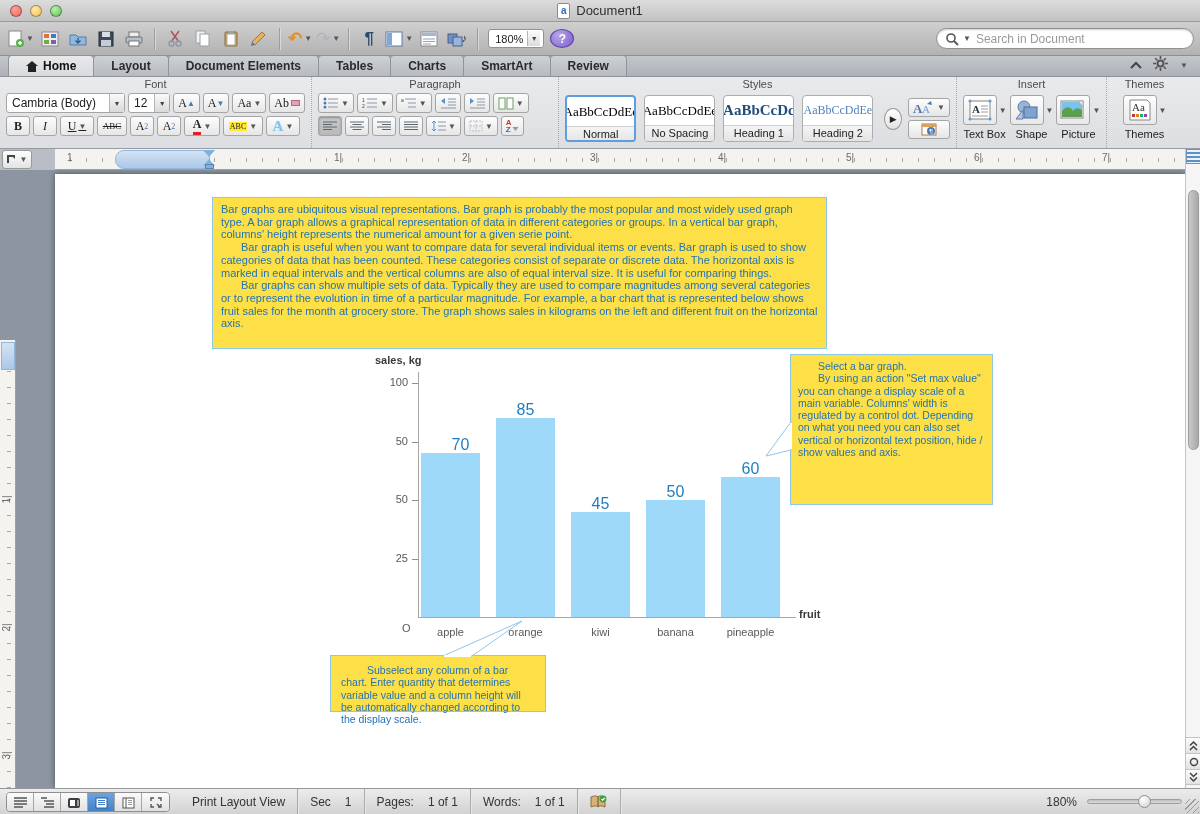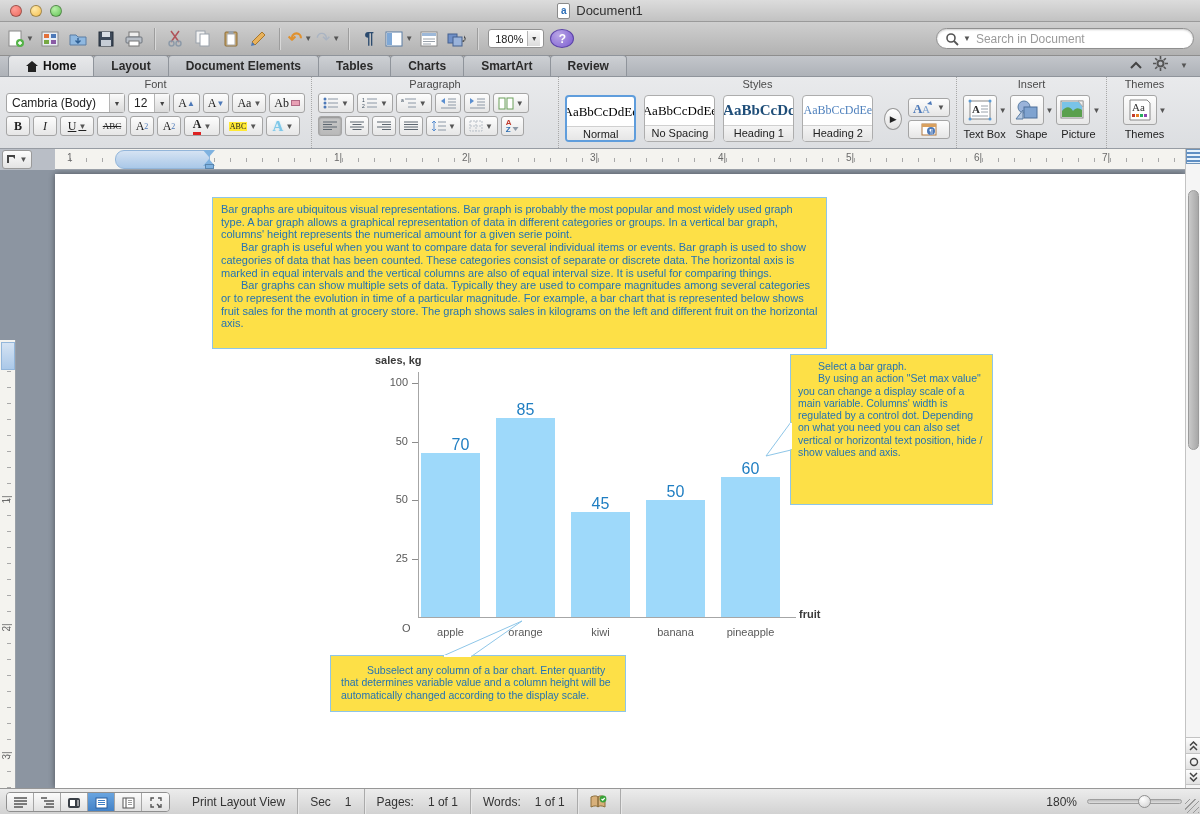--- a/index.html
+++ b/index.html
@@ -90,21 +90,21 @@
   .ind-sq { position:absolute; left:150px; top:15px; width:9px; height:5px; background:#7fb2e0; border:1px solid #5a85ad; }
 
   
   .docarea { position:absolute; left:0; top:170px; width:1185px; height:618px; background:#8C95A1; overflow:hidden; }
   .page { position:absolute; left:55px; top:4px; width:1130px; height:614px; background:#fff; box-shadow:0 0 6px rgba(0,0,0,.45); }
   .bluebox { position:absolute; border:1px solid #8ec6e8; color:#2473b4; background:#fde047; }
   .intro { left:157px; top:23px; width:615px; height:152px; padding:5px 8px; font-size:11px; line-height:12.7px; overflow:hidden; }
   .intro p.ind, .co p.ind { text-indent:20px; }
   .co { font-size:10.5px; line-height:12.3px; }
   .callout-right { left:735px; top:180px; width:203px; height:151px; padding:5px 7px; }
-  .callout-bottom { left:275px; top:481px; width:296px; height:57px; padding:8px 12px 6px 10px; text-indent:26px; }
+  .callout-bottom { left:275px; top:481px; width:216px; height:57px; padding:8px 12px 6px 10px; text-indent:26px; }
   .axis { position:absolute; background:#a6a6a6; }
   .chart-lab { position:absolute; font-size:11px; font-weight:bold; color:#3a3a3a; white-space:nowrap; }
   .ytick-label { position:absolute; font-size:11px; color:#595959; text-align:right; }
   .ytick-dash { position:absolute; width:6px; height:1px; background:#8c8c8c; }
   .bar { position:absolute; }
   .bar-value { position:absolute; font-size:16px; text-align:center; }
   .cat-label { position:absolute; font-size:11px; color:#595959; text-align:center; }
   .origin { position:absolute; font-size:11px; color:#595959; }
   .tail { position:absolute; }
 

